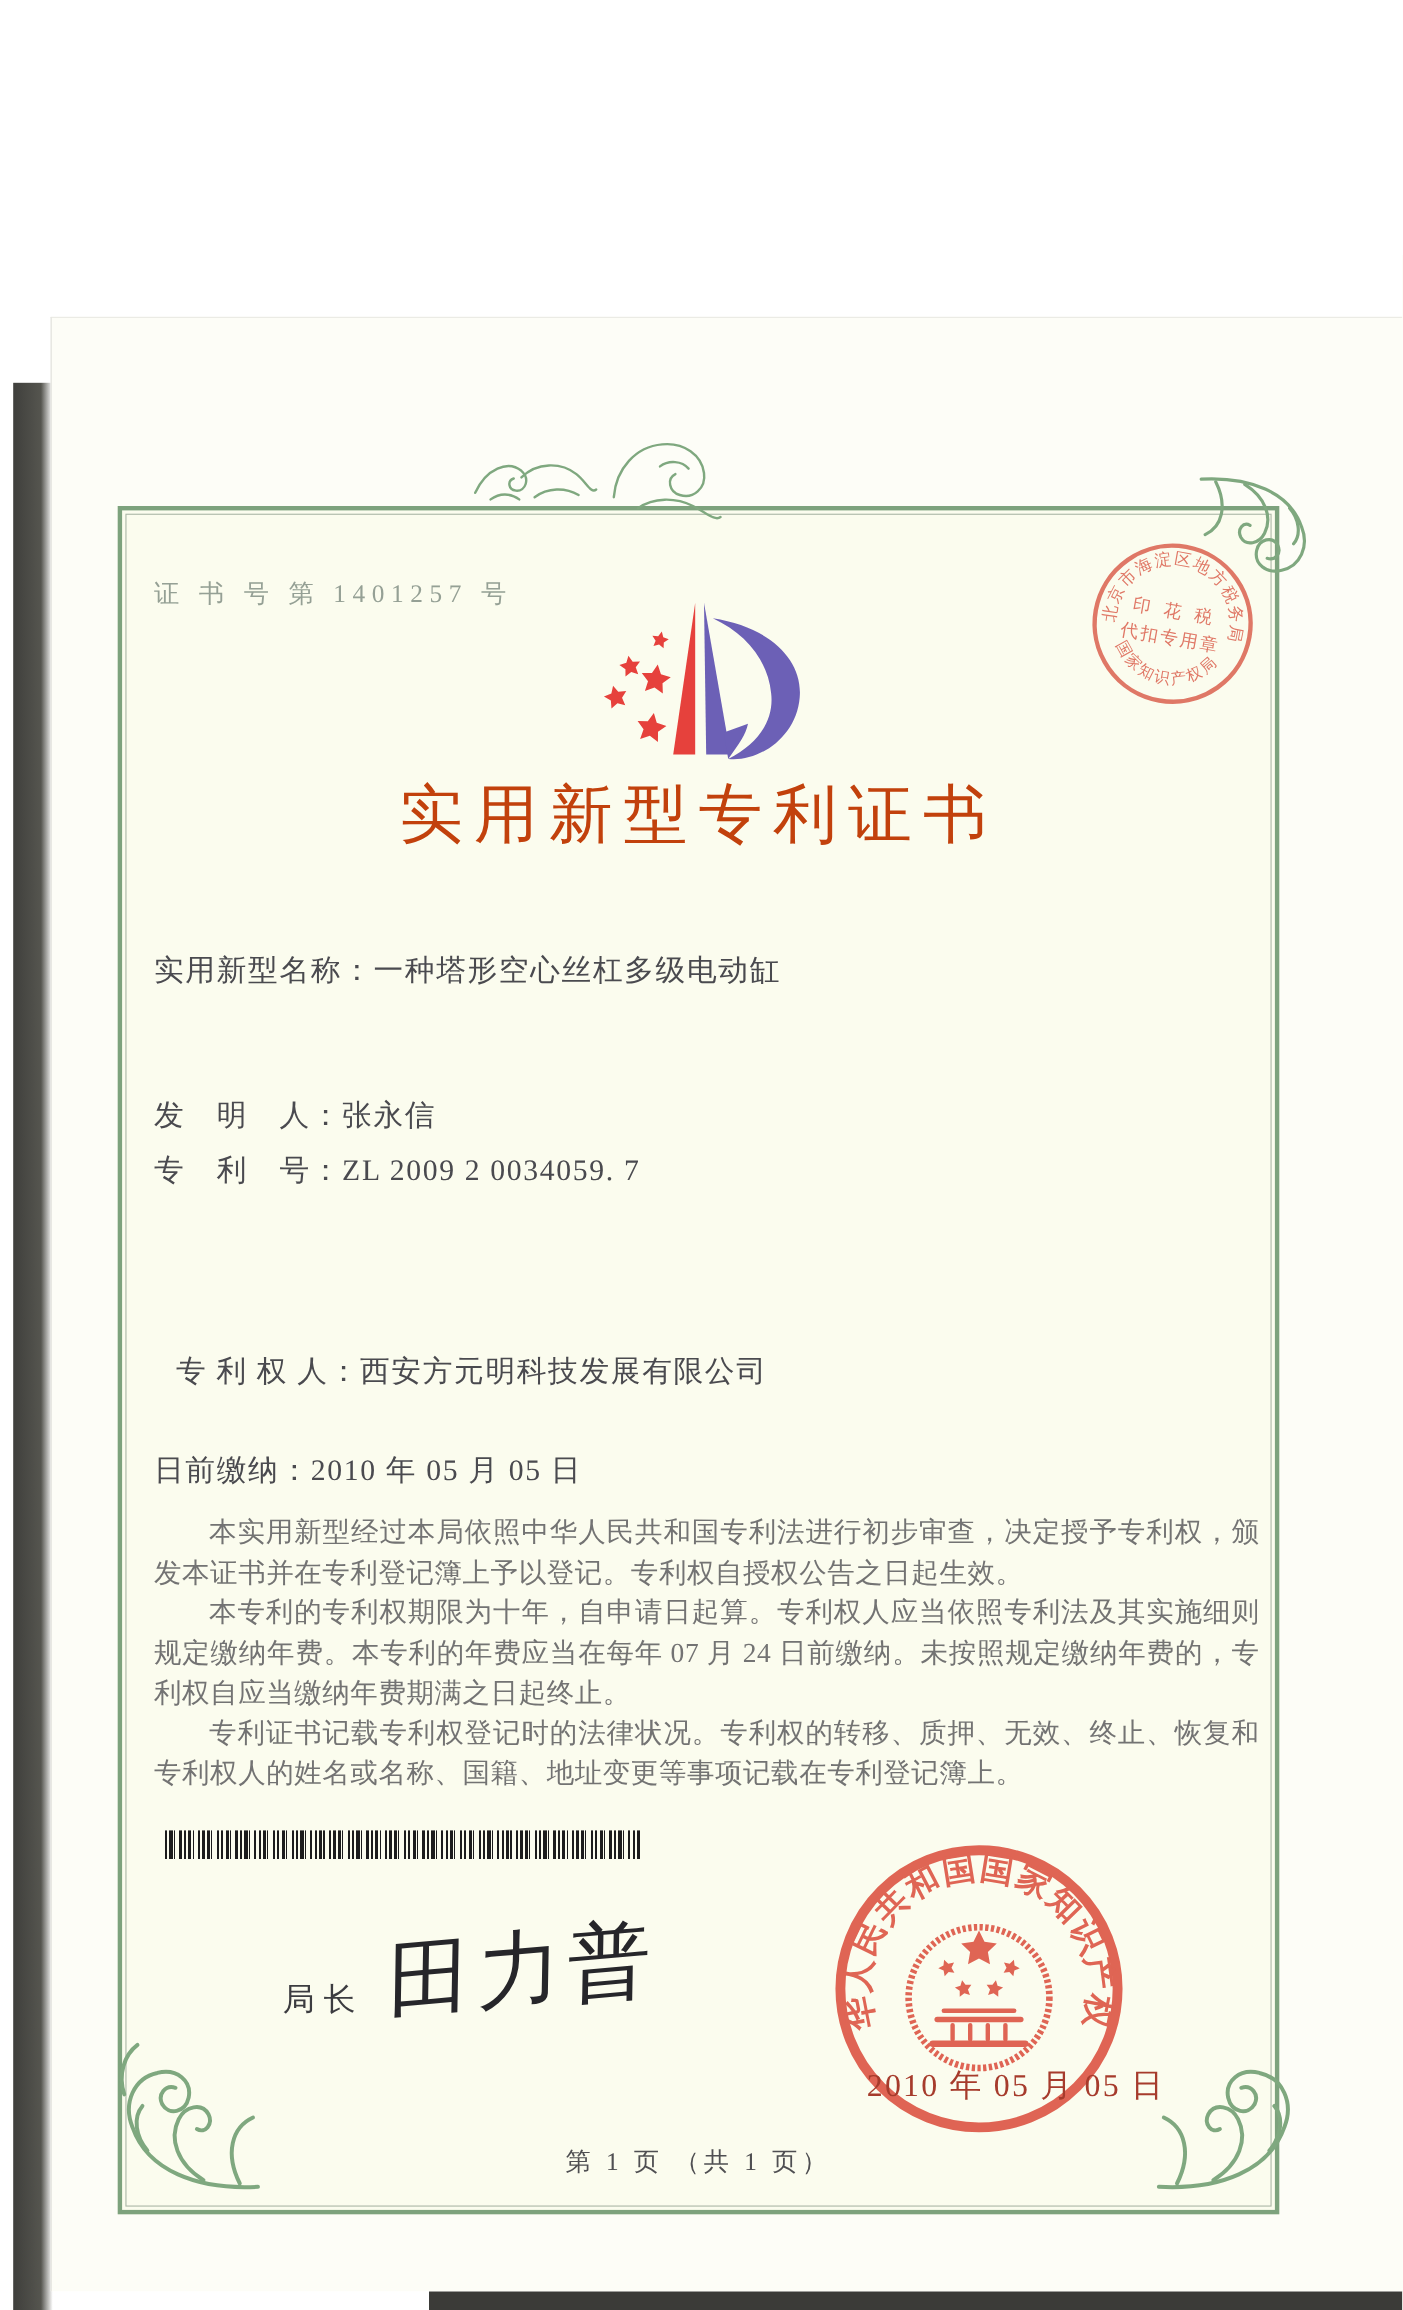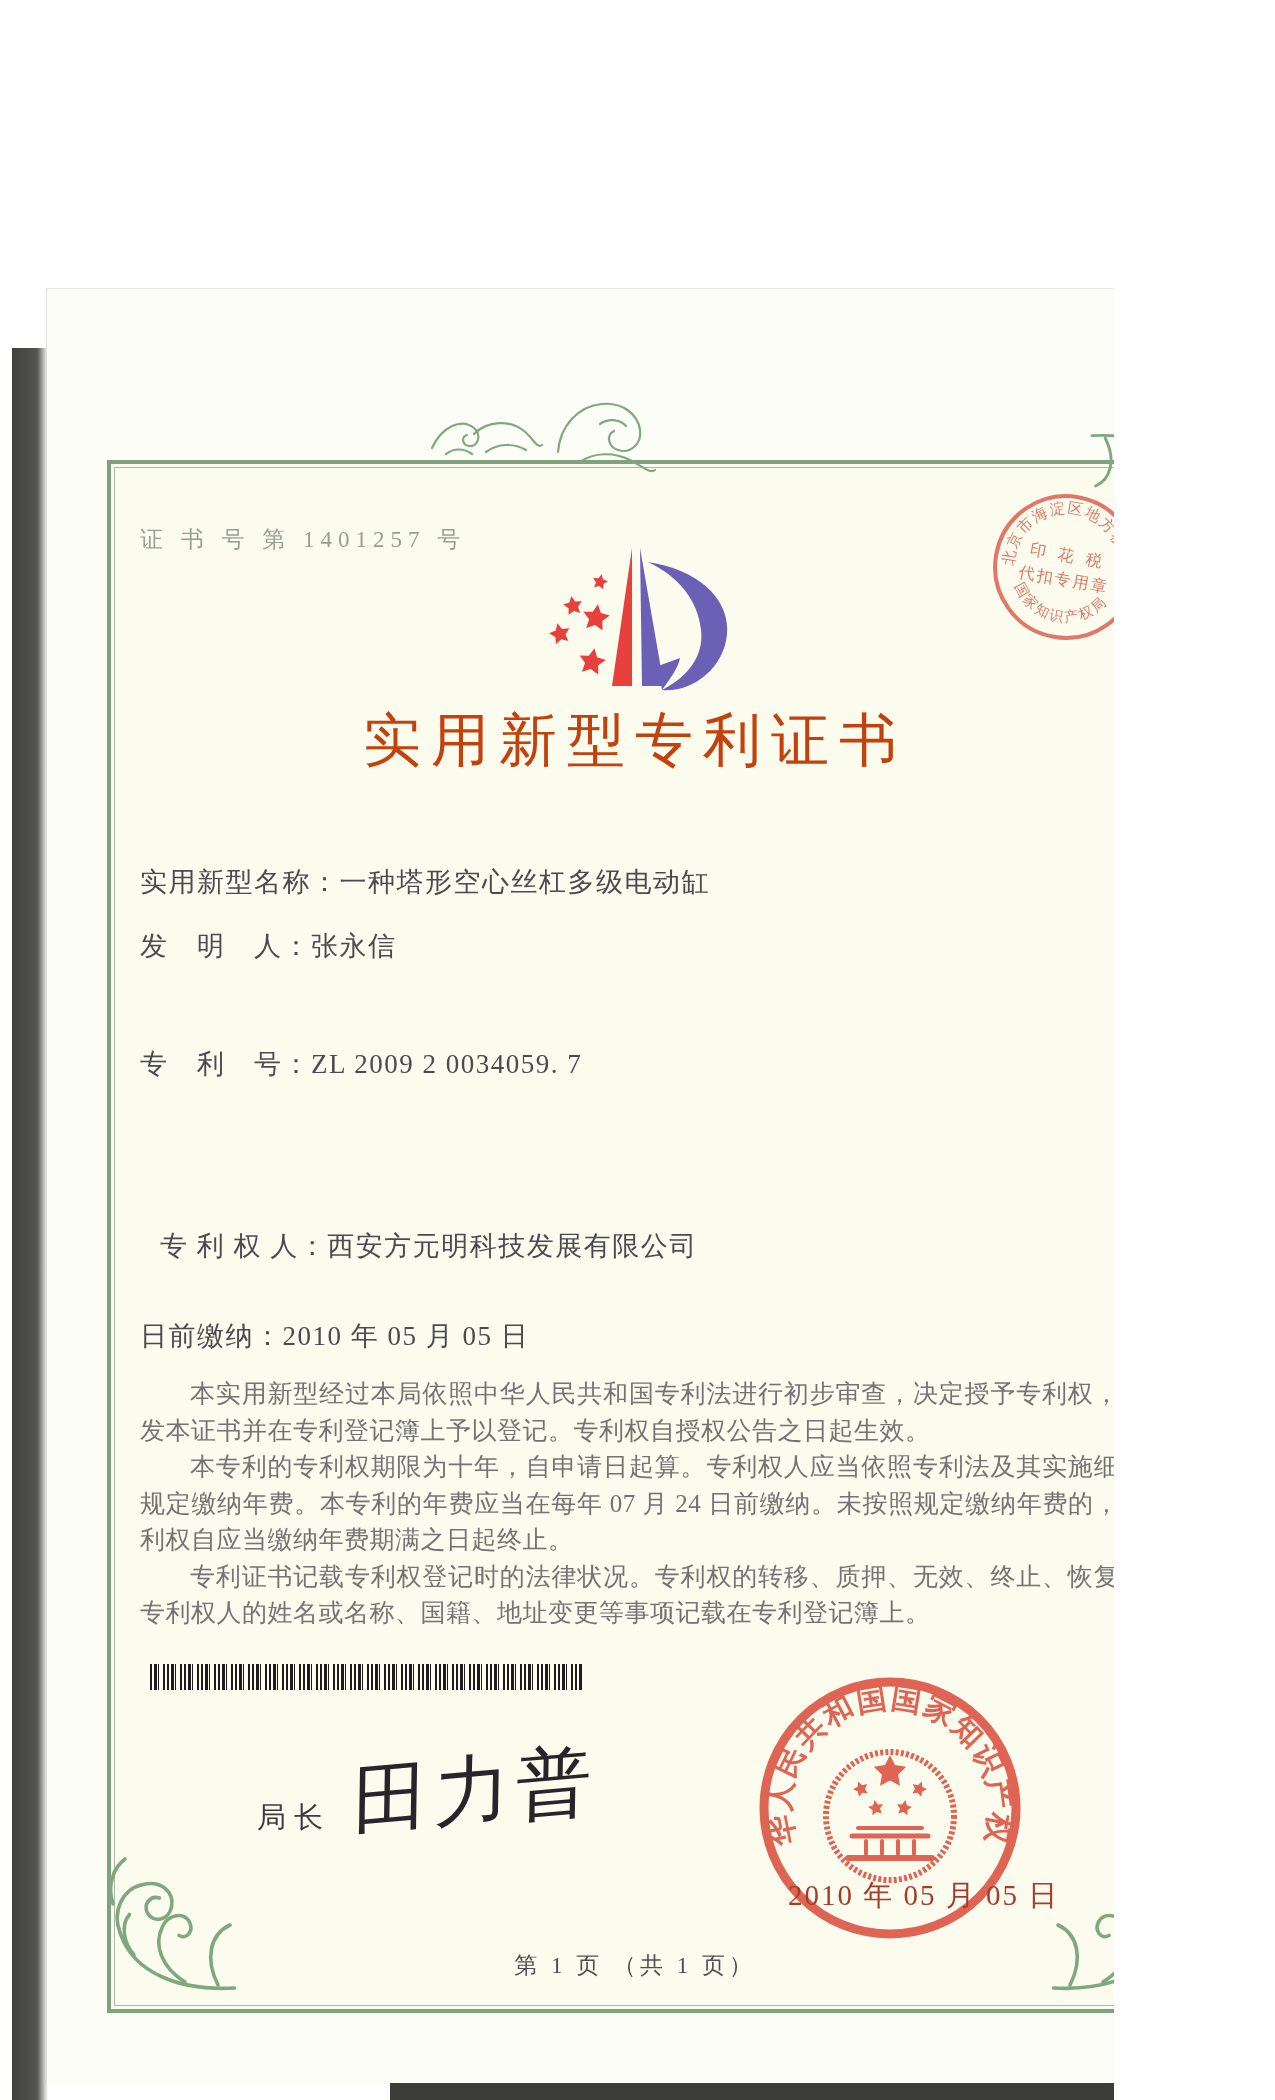--- a/index.html
+++ b/index.html
@@ -1,18 +1,18 @@
 <!DOCTYPE html>
 <html><head>
 <meta charset="utf-8">
 <style>
   * { box-sizing: border-box; }
   body { margin: 0; background: #ffffff; }
   .page {
-    position: relative; width: 1114px; height: 2100px;
+    position: relative; width: 1275px; height: 2100px;
     background: #ffffff; overflow: hidden;
     font-family: "Liberation Serif", "DejaVu Serif", serif;
   }
   
   .scan-left {
     position: absolute; left: 12px; top: 348px; width: 36px; height: 1752px;
     background: linear-gradient(to right, #3f3f3c, #55554f 70%, rgba(85,85,79,0));
   }
   .scan-bottom {
     position: absolute; left: 390px; top: 2083px; width: 885px; height: 17px;
@@ -35,21 +35,21 @@
     font-size: 23px; letter-spacing: 6px; color: #95a095;
   }
   .title {
     position: absolute; left: 107px; top: 702px; width: 1056px;
     text-align: center; font-size: 58px; letter-spacing: 10px; color: #c2410c;
   }
   .field-row {
     position: absolute; left: 140px;
     font-size: 27px; letter-spacing: 1.5px; color: #4a4a4f; white-space: nowrap;
   }
-  .f0 { top: 864px; } .f1 { top: 928px; } .f2 { top: 1046px; }
+  .f0 { top: 864px; } .f1 { top: 996px; } .f2 { top: 1046px; }
   .f3 { top: 1138px; } .f4 { top: 1228px; margin-left: 20px; } .f5 { top: 1318px; }
 
   .body-text { position: absolute; left: 140px; top: 1376px; width: 1005px; }
   .body-text p {
     margin: 0; text-indent: 2em; font-size: 25px; line-height: 36.5px;
     color: #737373; text-align: justify; letter-spacing: 0.5px;
   }
   .barcode {
     position: absolute; left: 150px; top: 1664px; width: 432px; height: 26px;
     background: repeating-linear-gradient(90deg,

